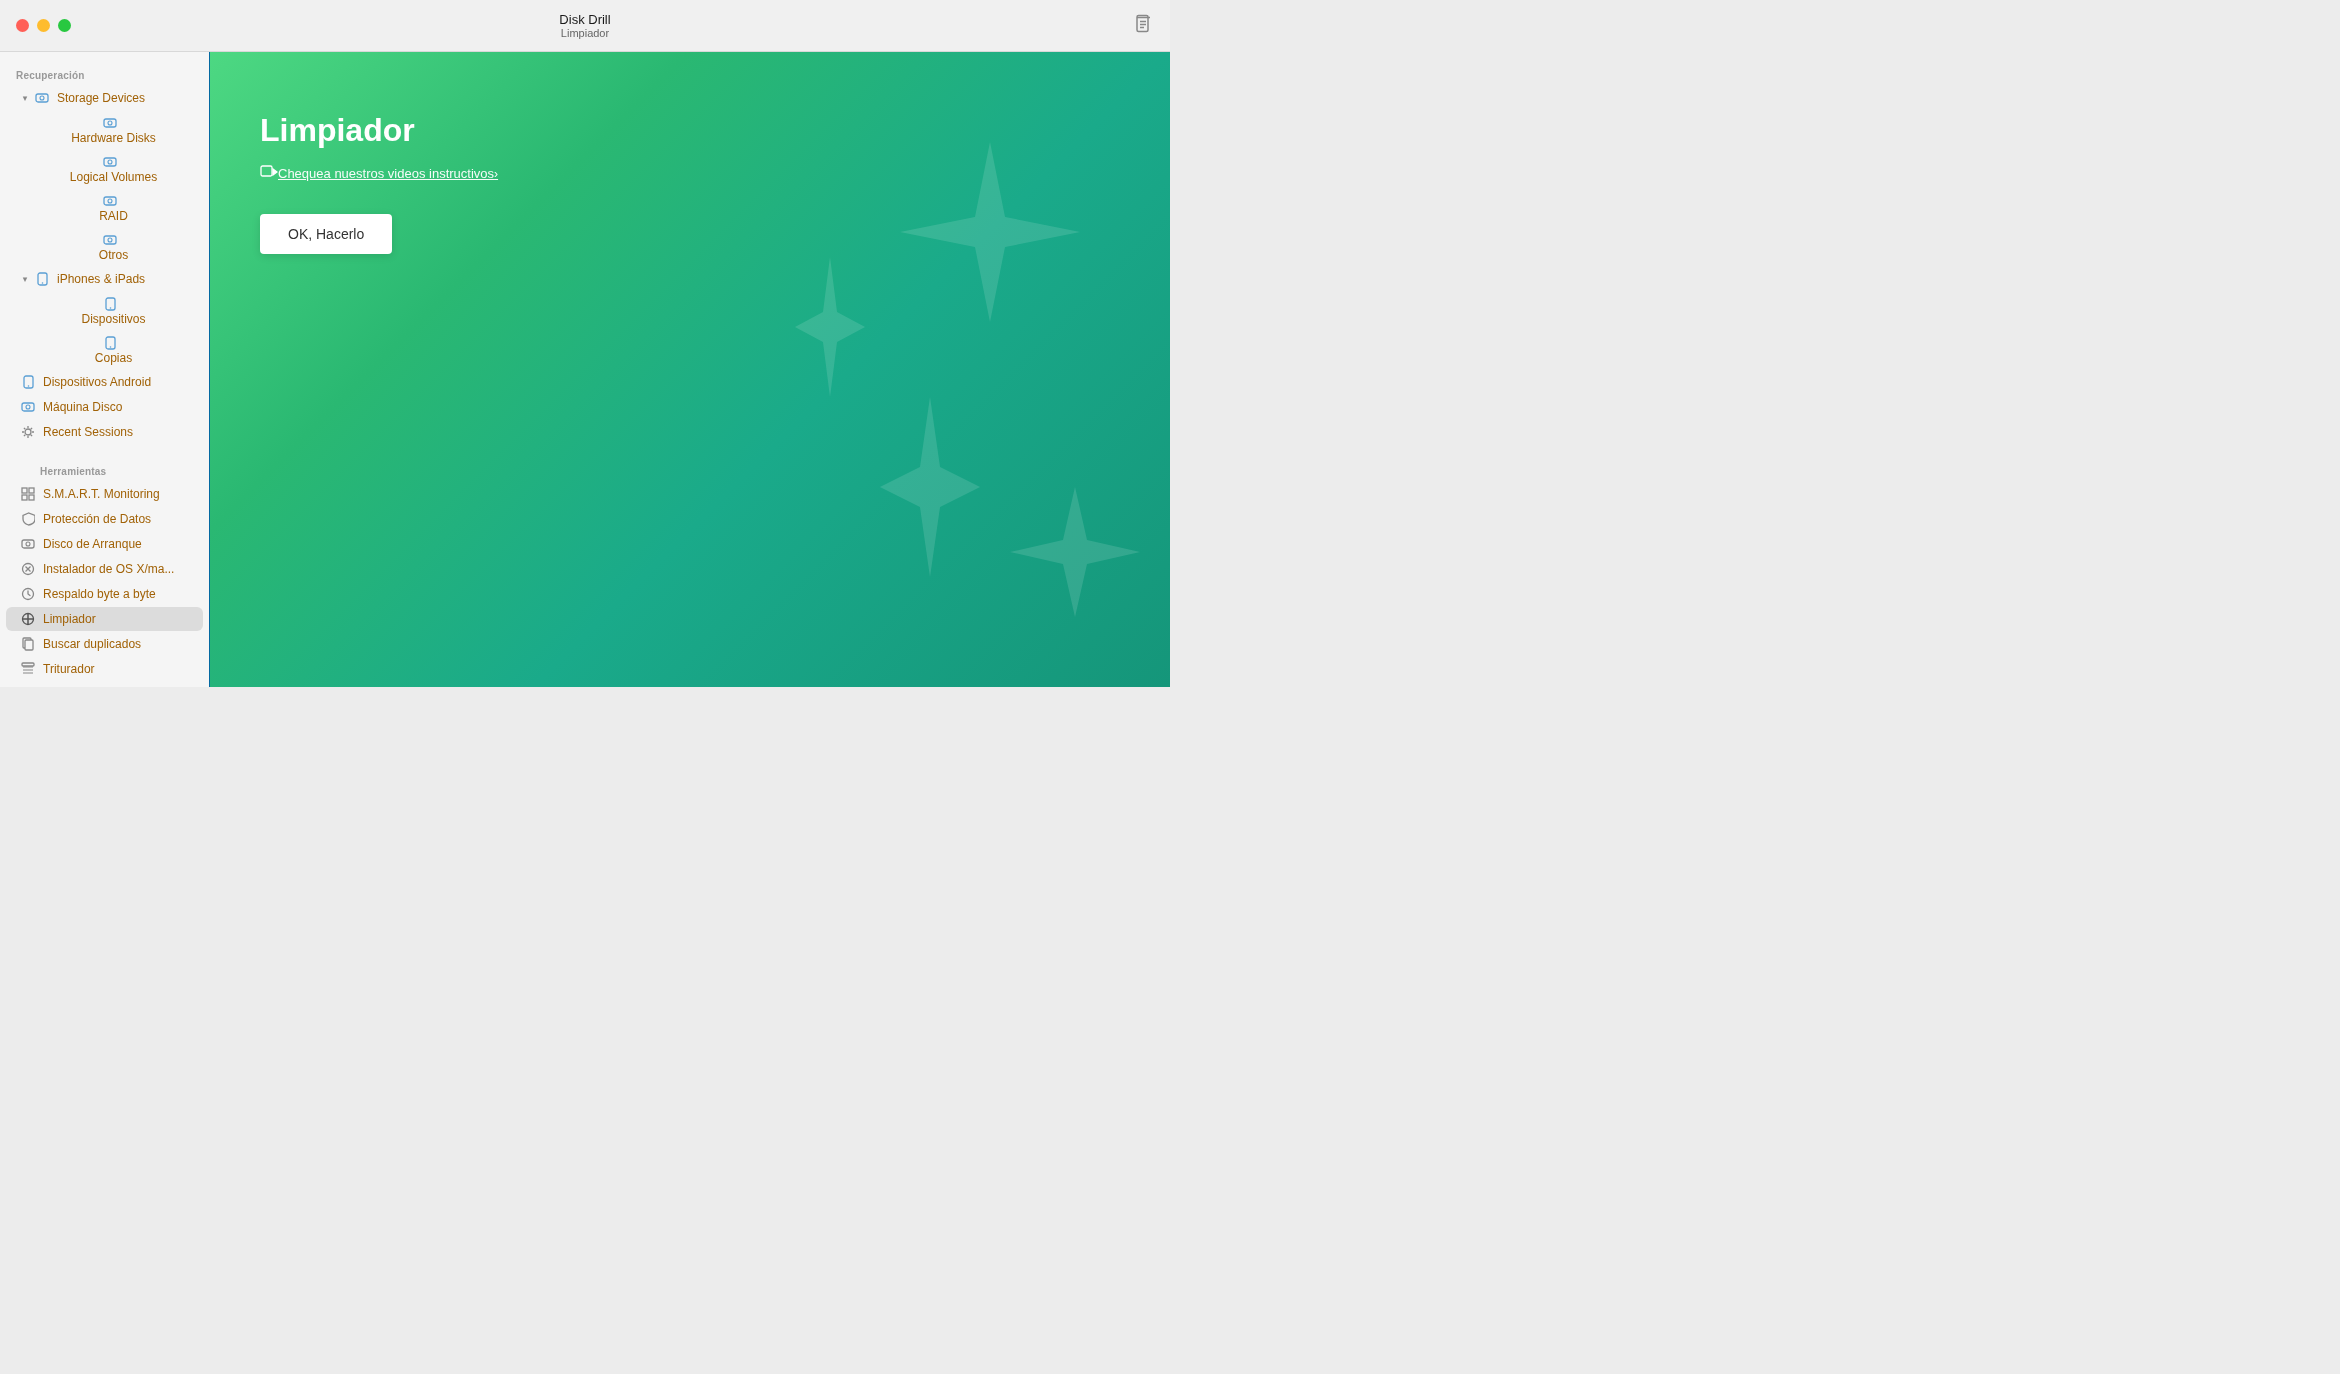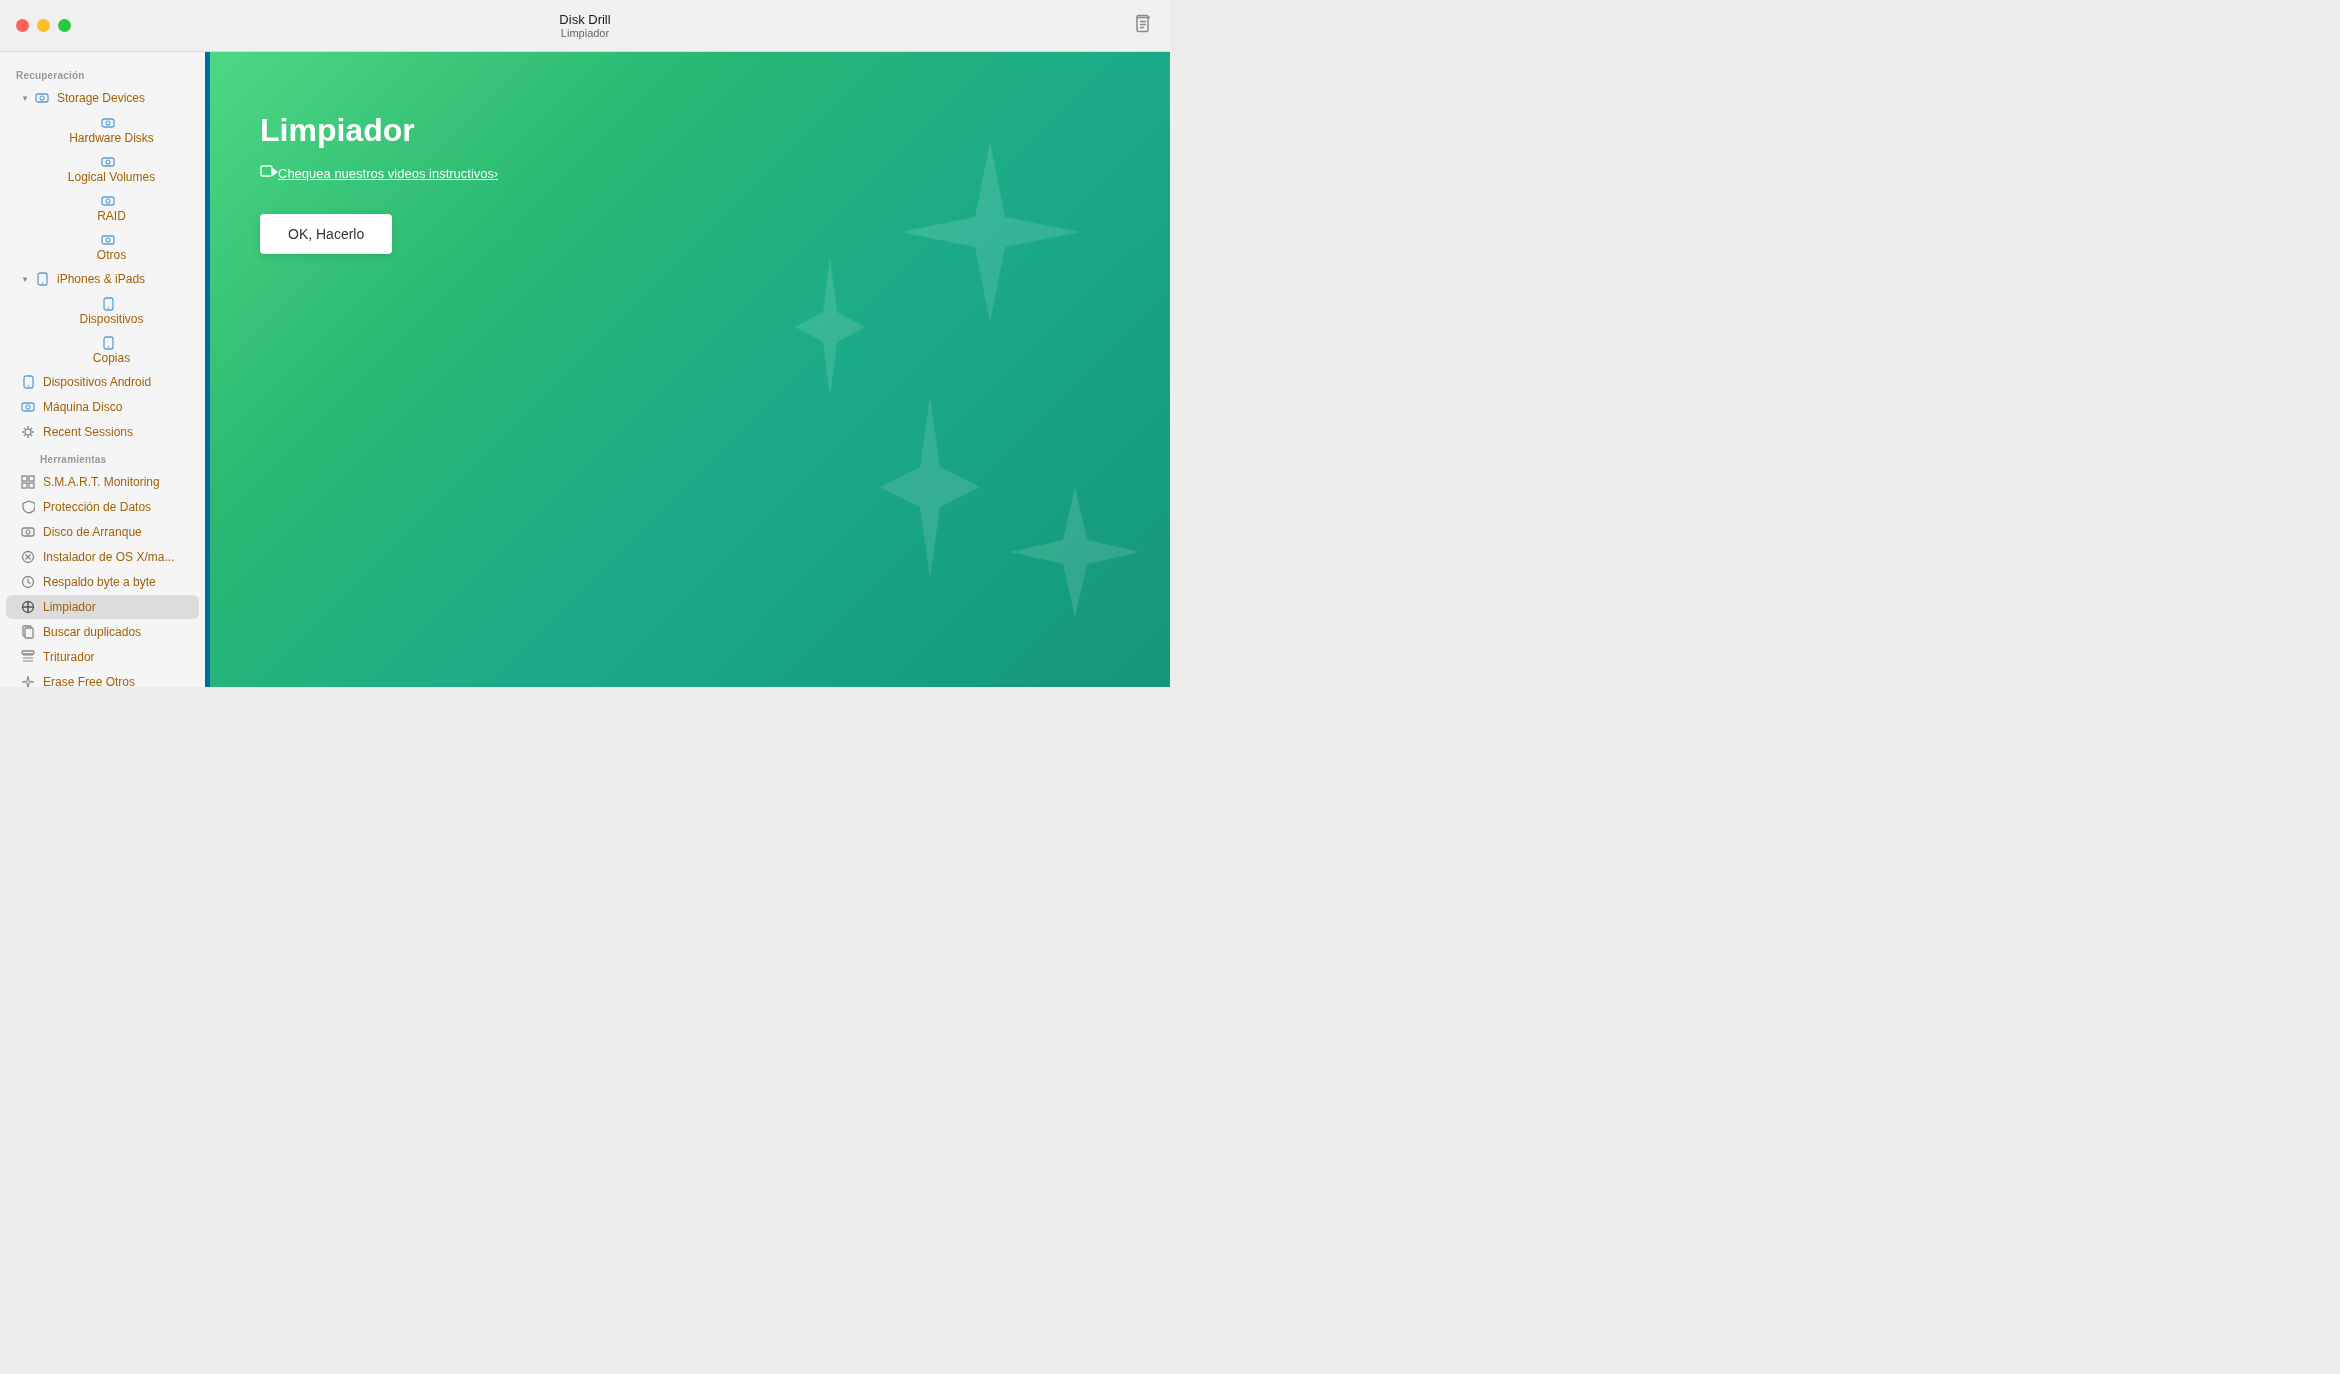--- a/index.html
+++ b/index.html
@@ -67,21 +67,21 @@
     .main-layout {
       display: flex;
       flex: 1;
       overflow: hidden;
     }
 
     
     .sidebar {
       width: 210px;
       background: #f5f5f5;
-      border-right: 5px solid #0369a1;
+      border-right: 1px solid #0369a1;
       overflow-y: auto;
       padding: 12px 0;
       flex-shrink: 0;
     }
 
     .sidebar-section-label {
       font-size: 10px;
       font-weight: 600;
       color: #999;
       text-transform: none;
@@ -354,21 +354,21 @@
     <div class="sidebar-item">
       <span class="item-icon gear">
         <svg width="14" height="14" viewBox="0 0 14 14" fill="none">
           <circle cx="7" cy="7" r="3" stroke="#888" stroke-width="1.3"></circle>
           <path d="M7 1v2M7 11v2M1 7h2M11 7h2M2.9 2.9l1.4 1.4M9.7 9.7l1.4 1.4M2.9 11.1l1.4-1.4M9.7 4.3l1.4-1.4" stroke="#888" stroke-width="1.3"></path>
         </svg>
       </span>
       <span class="sidebar-item-label">Recent Sessions</span>
     </div>
 
-    <div class="sidebar-section-label" style="margin-top:4px;padding-left:40px;">Herramientas</div>
+    <div class="sidebar-section-label" style="margin-top:16px;padding-left:40px;">Herramientas</div>
 
     <div class="sidebar-item">
       <span class="item-icon" style="color:#888;">
         <svg width="14" height="14" viewBox="0 0 14 14" fill="none">
           <rect x="1" y="1" width="5" height="5" stroke="#888" stroke-width="1.3"></rect>
           <rect x="8" y="1" width="5" height="5" stroke="#888" stroke-width="1.3"></rect>
           <rect x="1" y="8" width="5" height="5" stroke="#888" stroke-width="1.3"></rect>
           <rect x="8" y="8" width="5" height="5" stroke="#888" stroke-width="1.3"></rect>
         </svg>
       </span>

